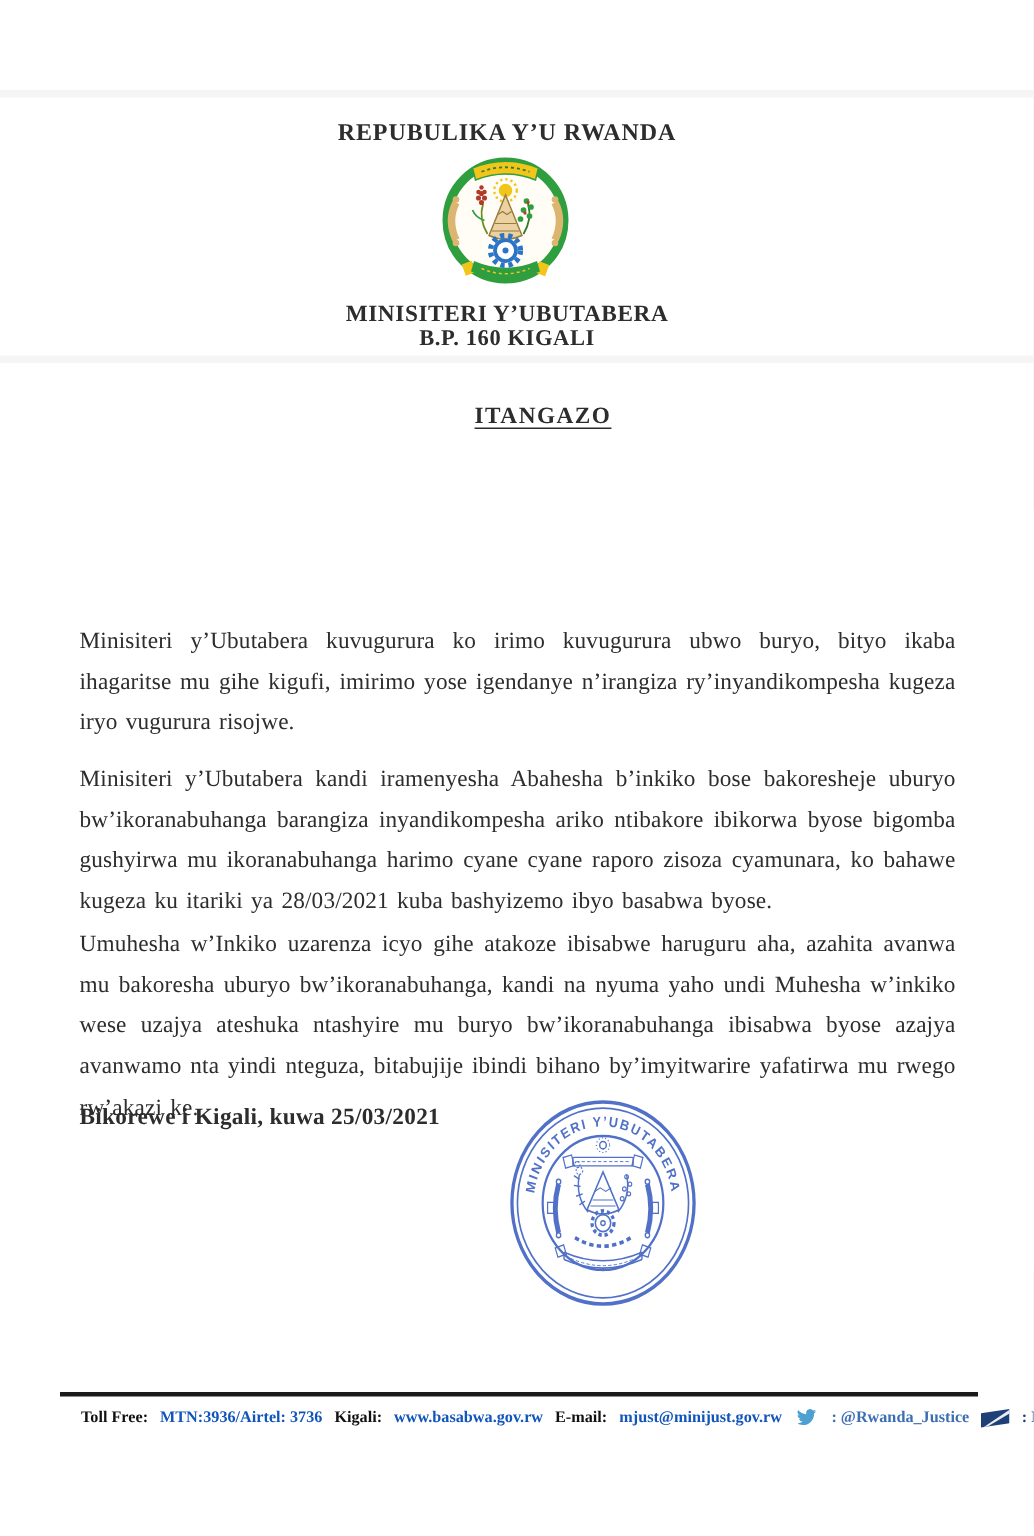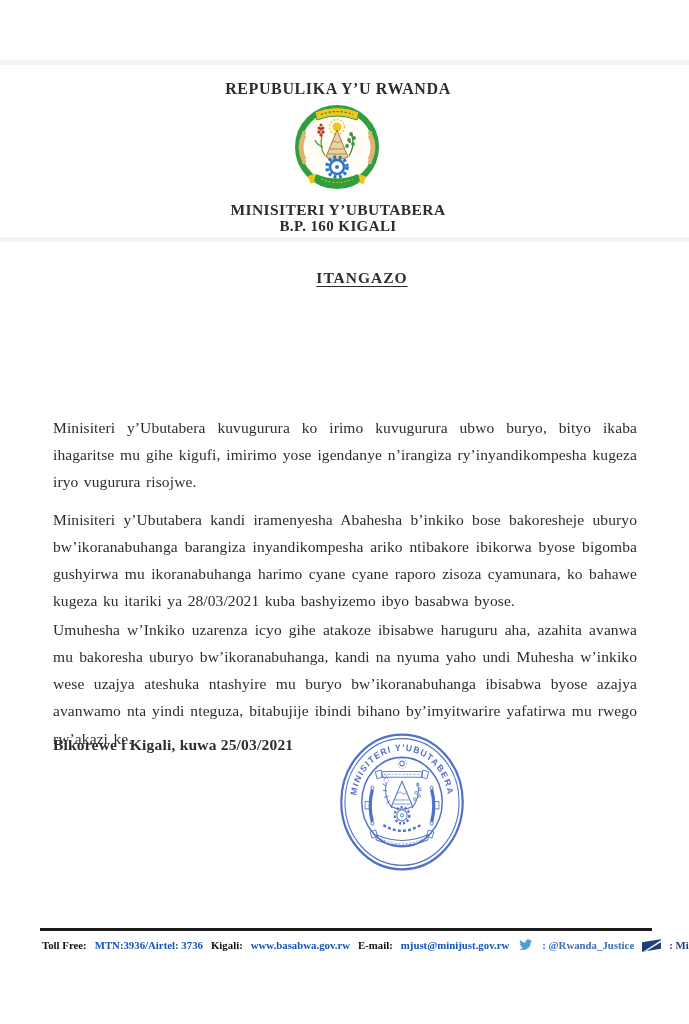--- a/index.html
+++ b/index.html
@@ -35,21 +35,21 @@
   .date-line {
     position:absolute; left:53px; top:736px;
     font-size:15.5px; font-weight:bold; letter-spacing:.2px;
   }
   .stamp { position:absolute; left:338px; top:731px; opacity:.93; }
   .footer-rule {
     position:absolute; left:40px; top:928px; width:612px; height:2.5px;
     background:#1b1b1b;
   }
   .footer {
-    position:absolute; left:42px; top:938px; width:600px;
+    position:absolute; left:54px; top:938px; width:600px;
     display:flex; align-items:center; gap:8px;
     font-size:10.8px; font-weight:bold; white-space:nowrap;justify-content:space-between;
   }
   .f-label { color:#111; }
   .f-link  { color:#1155bb; cursor:pointer; }
   .f-social { color:#3c6eb4; }
   .f-social-dark { color:#1f3f77; }
   .icon { display:inline-flex; align-items:center; }
 </style>
 </head>

